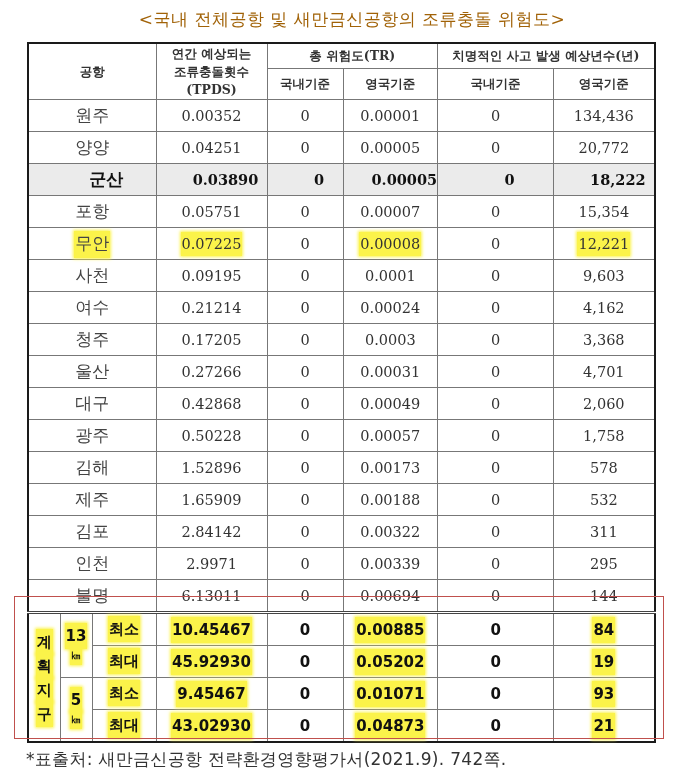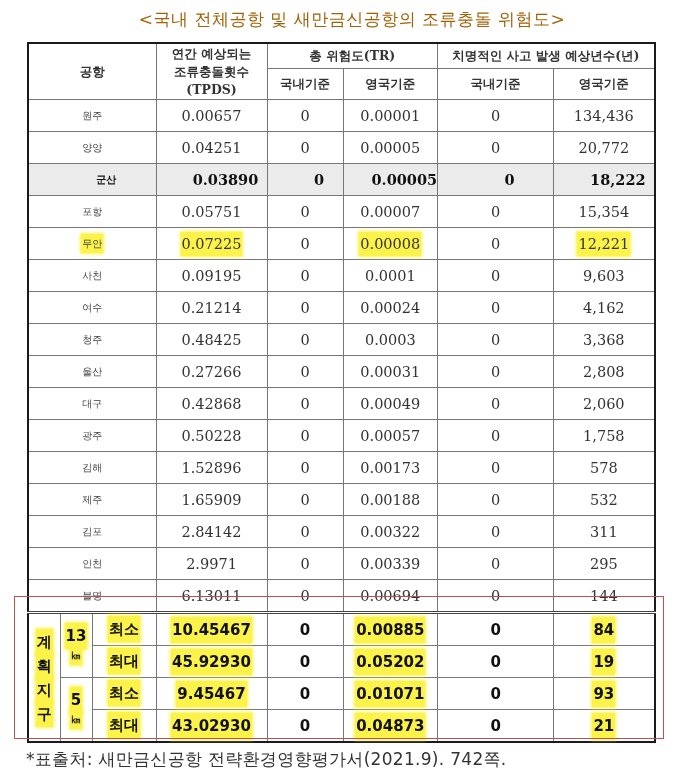--- a/index.html
+++ b/index.html
@@ -19,21 +19,21 @@
     }
     table.risk td, table.risk th {
       border: 1px solid #777; text-align: center; vertical-align: middle;
       padding: 0; font-weight: normal;
     }
     table.risk th { font-size: 12.5px; font-weight: bold; color: #333; line-height: 18px; }
     .hdr-row1 th { height: 24px; }
     .hdr-row2 th { height: 30px; margin-left: 48px; }
     .hdr-bottom th { border-bottom: 1px solid #333; }
     tr.data td { height: 31px; font-size: 14.5px; color: #333; }
-    tr.data td.name { font-family: Liberation Serif, serif; font-size: 10px; color: #444; }
+    tr.data td.name { font-family: Liberation Mono, monospace; font-size: 17px; color: #444; }
     tr.bold td { font-weight: bold; color: #111; background: #ebebeb; padding-left: 28px; }
     tr.bold td.name { font-weight: bold; color: #111; }
     .hl { background: #fbf34a; box-shadow: 0 0 3px 1px #fbf34a; padding: 4px 1px; }
     tr.plan td { height: 31px; font-size: 15px; font-weight: bold; color: #111;
                  font-family: "DejaVu Sans", sans-serif; }
     tr.plan.first td { border-top: 3px double #444; }
     td.vlabel { font-size: 13px; line-height: 24px; }
     td.dist { font-size: 14px; line-height: 20px; }
     td.dist .unit { font-size: 10px; display: block; }
     td.minmax { font-size: 13px; margin-left: 29px; }
@@ -76,21 +76,21 @@
     <tr class="hdr-row2 hdr-bottom">
       <th>국내기준</th>
       <th>영국기준</th>
       <th>국내기준</th>
       <th>영국기준</th>
     </tr>
   </thead>
   <tbody>
     <tr class="data">
       <td colspan="3" class="name">원주</td>
-      <td>0.00657</td>
+      <td>0.00352</td>
       <td>0</td>
       <td>0.00001</td>
       <td>0</td>
       <td>134,436</td>
     </tr>
     <tr class="data">
       <td colspan="3" class="name">양양</td>
       <td>0.04251</td>
       <td>0</td>
       <td>0.00005</td>
@@ -132,33 +132,33 @@
     <tr class="data">
       <td colspan="3" class="name">여수</td>
       <td>0.21214</td>
       <td>0</td>
       <td>0.00024</td>
       <td>0</td>
       <td>4,162</td>
     </tr>
     <tr class="data">
       <td colspan="3" class="name">청주</td>
-      <td>0.48425</td>
+      <td>0.17205</td>
       <td>0</td>
       <td>0.0003</td>
       <td>0</td>
       <td>3,368</td>
     </tr>
     <tr class="data">
       <td colspan="3" class="name">울산</td>
       <td>0.27266</td>
       <td>0</td>
       <td>0.00031</td>
       <td>0</td>
-      <td>2,808</td>
+      <td>4,701</td>
     </tr>
     <tr class="data">
       <td colspan="3" class="name">대구</td>
       <td>0.42868</td>
       <td>0</td>
       <td>0.00049</td>
       <td>0</td>
       <td>2,060</td>
     </tr>
     <tr class="data">

